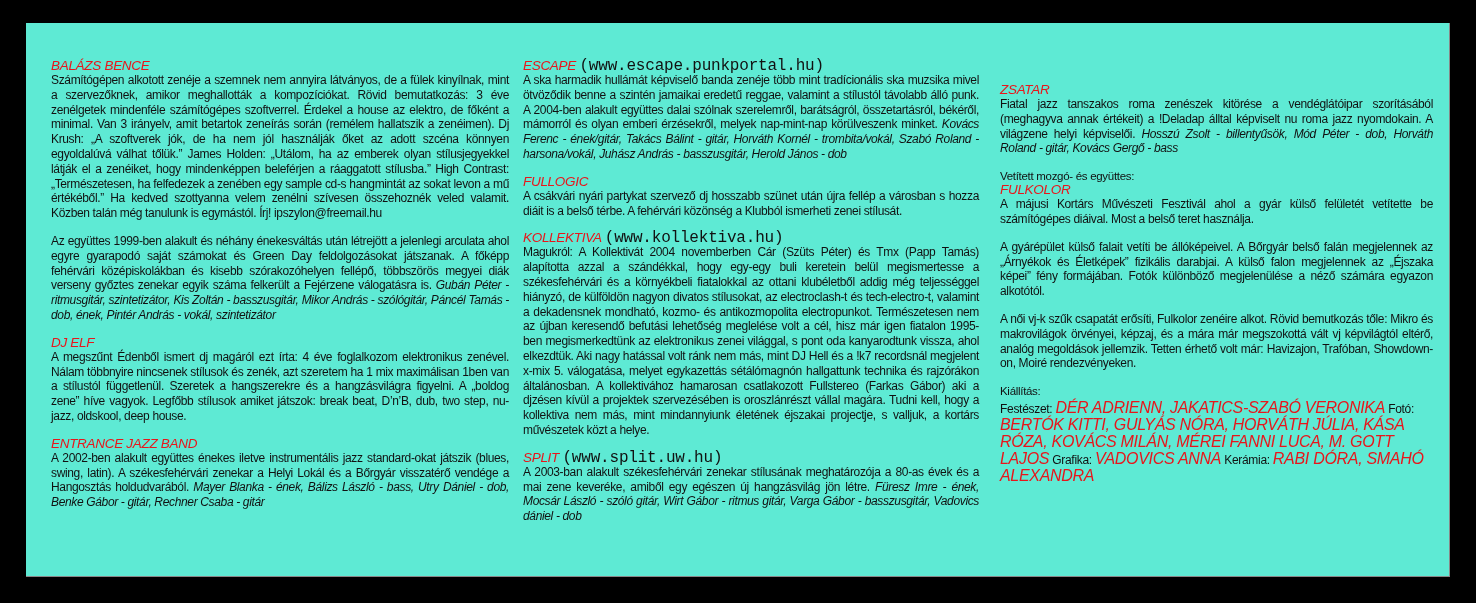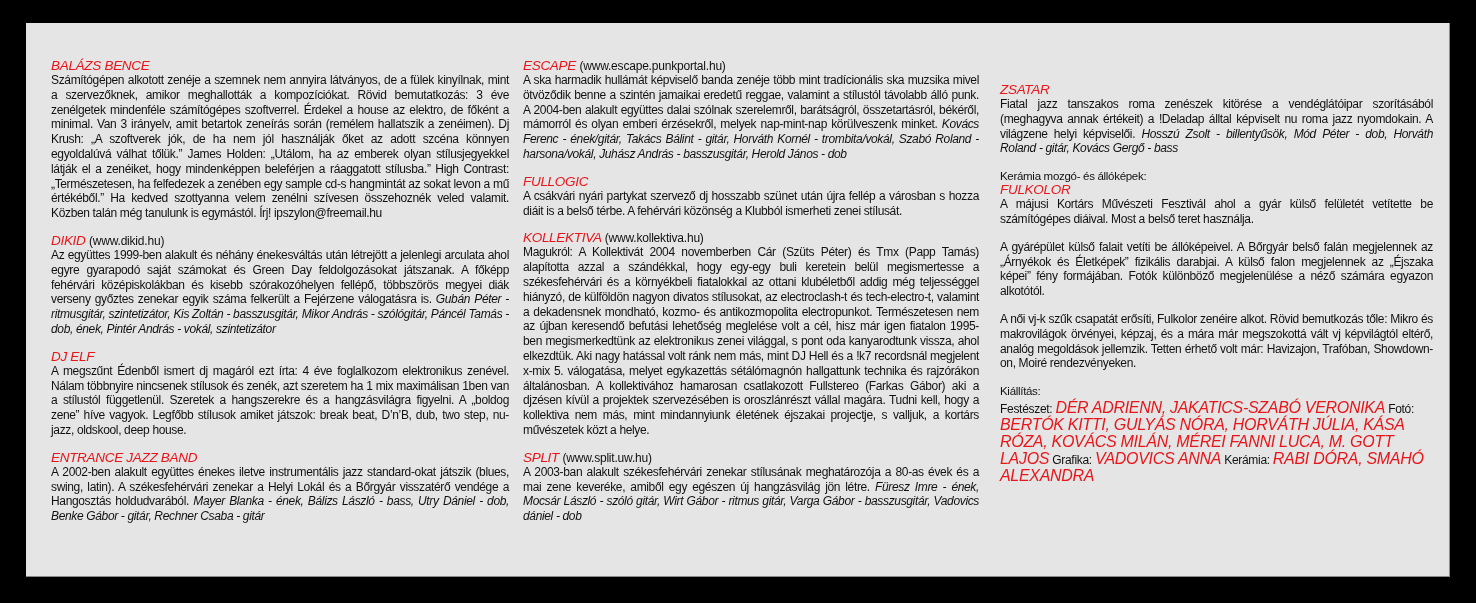--- a/index.html
+++ b/index.html
@@ -2,48 +2,47 @@
 <html><head>
 <meta charset="utf-8">
 <style>
   html, body { margin: 0; padding: 0; }
   body {
     width: 1476px; height: 603px; background: #000; position: relative; overflow: hidden;
     font-family: "Liberation Sans Narrow", "Liberation Sans", sans-serif;
   }
   .page {
     position: absolute; left: 26px; top: 23px; width: 1423px; height: 553px;
-    background: #e5e5e5; border-right: 1px solid #888; border-bottom: 1px solid #888;
+    background: #5eead4; border-right: 1px solid #888; border-bottom: 1px solid #888;
   }
   .col { position: absolute; top: 36px; }
   .c1 { left: 25px; width: 458px; }
   .c2 { left: 497px; width: 456px; }
   .c3 { left: 974px; width: 433px; margin-top: 24px; }
   .entry { margin-bottom: 13px; }
   .head { color: #e8161b; font-style: italic; font-size: 13.5px; line-height: 14px; letter-spacing: -0.3px; text-transform: uppercase; font-stretch: condensed; }
   .head .name { font-weight: normal; }
-  .url { color: #111; font-style: normal; font-size: 12px; text-transform: none; letter-spacing: -0.2px; }
+  .url { color: #111; font-style: normal; font-size: 16px; text-transform: none; letter-spacing: -0.2px; font-family: Liberation Mono, monospace; }
   .body { color: #111; font-size: 12px; line-height: 14.8px; text-align: justify; letter-spacing: -0.35px; }
   .body .it { font-style: italic; }
   .plain { color: #111; font-size: 11.5px; line-height: 14px; letter-spacing: -0.3px; }
   .red { color: #e8161b; font-style: italic; text-transform: uppercase; font-size: 16px; letter-spacing: -0.3px; }
   .exh { font-size: 12px; line-height: 16px; color: #111; letter-spacing: -0.3px; }
 </style>
 </head>
 <body>
 
 <div class="page">
 
   <div class="col c1">
     <div class="entry">
       <div class="head"><span class="name">BALÁZS BENCE</span></div>
       <div class="body"><span>Számítógépen alkotott zenéje a szemnek nem annyira látványos, de a fülek kinyílnak, mint a szervezőknek, amikor meghallották a kompozíciókat. Rövid bemutatkozás: 3 éve zenélgetek mindenféle számítógépes szoftverrel. Érdekel a house az elektro, de főként a minimal. Van 3 irányelv, amit betartok zeneírás során (remélem hallatszik a zenéimen). Dj Krush: „A szoftverek jók, de ha nem jól használják őket az adott szcéna könnyen egyoldalúvá válhat tőlük.” James Holden: „Utálom, ha az emberek olyan stílusjegyekkel látják el a  zenéiket, hogy mindenképpen beleférjen a ráaggatott stílusba.” High Contrast: „Természetesen, ha felfedezek a zenében egy sample cd-s hangmintát az sokat levon a mű értékéből.” Ha kedved szottyanna velem zenélni szívesen összehoznék veled valamit. Közben talán még tanulunk is egymástól. Írj! ipszylon@freemail.hu</span></div>
     </div>
     <div class="entry">
-      <div class="head"><span class="name">DiKiD</span> <span class="url">(www.dikid.hu)</span></div>
       <div class="body"><span>Az együttes 1999-ben alakult és néhány énekesváltás után létrejött a jelenlegi arculata ahol egyre gyarapodó saját számokat és Green Day feldolgozásokat játszanak. A főképp fehérvári középiskolákban és kisebb szórakozóhelyen fellépő, többszörös megyei diák verseny győztes zenekar egyik száma felkerült a Fejérzene válogatásra is.</span> <span class="it">Gubán Péter - ritmusgitár, szintetizátor, Kis Zoltán - basszusgitár, Mikor András - szólógitár, Páncél Tamás - dob, ének, Pintér András - vokál, szintetizátor</span></div>
     </div>
     <div class="entry">
       <div class="head"><span class="name">DJ ELF</span></div>
       <div class="body"><span>A megszűnt Édenből ismert dj magáról ezt írta: 4 éve foglalkozom elektronikus zenével. Nálam többnyire nincsenek stílusok és zenék, azt szeretem ha 1 mix maximálisan 1ben van a stílustól függetlenül. Szeretek a hangszerekre és a hangzásvilágra figyelni. A „boldog zene” híve vagyok. Legfőbb stílusok amiket játszok: break beat, D’n’B, dub, two step, nu-jazz, oldskool, deep house.</span></div>
     </div>
     <div class="entry">
       <div class="head"><span class="name">ENTRANCE JAZZ BAND</span></div>
       <div class="body"><span>A 2002-ben alakult együttes énekes iletve instrumentális jazz standard-okat játszik (blues, swing, latin). A székesfehérvári zenekar a Helyi Lokál és a Bőrgyár visszatérő vendége a Hangosztás holdudvarából.</span> <span class="it">Mayer Blanka - ének, Bálizs László - bass, Utry Dániel - dob, Benke Gábor - gitár, Rechner Csaba - gitár</span></div>
     </div>
@@ -67,21 +66,21 @@
       <div class="body"><span>A 2003-ban alakult székesfehérvári zenekar stílusának meghatározója a 80-as évek és a mai zene keveréke, amiből egy  egészen új hangzásvilág jön létre.</span> <span class="it">Füresz Imre - ének, Mocsár László - szóló gitár, Wirt Gábor - ritmus gitár, Varga Gábor - basszusgitár, Vadovics dániel - dob</span></div>
     </div>
   </div>
 
   <div class="col c3">
     <div class="entry">
       <div class="head"><span class="name">ZSATAR</span></div>
       <div class="body"><span>Fiatal jazz tanszakos roma zenészek kitörése a vendéglátóipar szorításából (meghagyva annak értékeit) a !Deladap álltal képviselt nu roma jazz nyomdokain. A világzene helyi képviselői.</span> <span class="it">Hosszú Zsolt - billentyűsök, Mód Péter - dob, Horváth Roland - gitár, Kovács Gergő - bass</span></div>
     </div>
 
-    <div class="plain" style="margin-top:8px;">Kerámia mozgó- és állóképek:</div>
+    <div class="plain" style="margin-top:8px;">Vetített mozgó- és együttes:</div>
     <div class="entry">
       <div class="head"><span class="name">FULKOLOR</span></div>
       <div class="body"><span>A májusi Kortárs Művészeti Fesztivál ahol a gyár külső felületét vetítette  be számítógépes diáival. Most a belső teret használja.</span></div>
     </div>
     <div class="entry">
       <div class="body"><span>A gyárépület külső falait vetíti be állóképeivel. A Bőrgyár belső falán megjelennek az „Árnyékok és Életképek” fizikális darabjai. A külső falon megjelennek az „Éjszaka képei” fény formájában. Fotók különböző megjelenülése a néző számára egyazon alkotótól.</span></div>
     </div>
     <div class="entry">
       <div class="body"><span>A női vj-k szűk csapatát erősíti, Fulkolor zenéire alkot. Rövid bemutkozás tőle: Mikro és makrovilágok örvényei, képzaj, és a mára már megszokottá vált  vj képvilágtól eltérő, analóg megoldások jellemzik. Tetten érhető volt már: Havizajon, Trafóban, Showdown-on, Moiré rendezvényeken.</span></div>
     </div>

